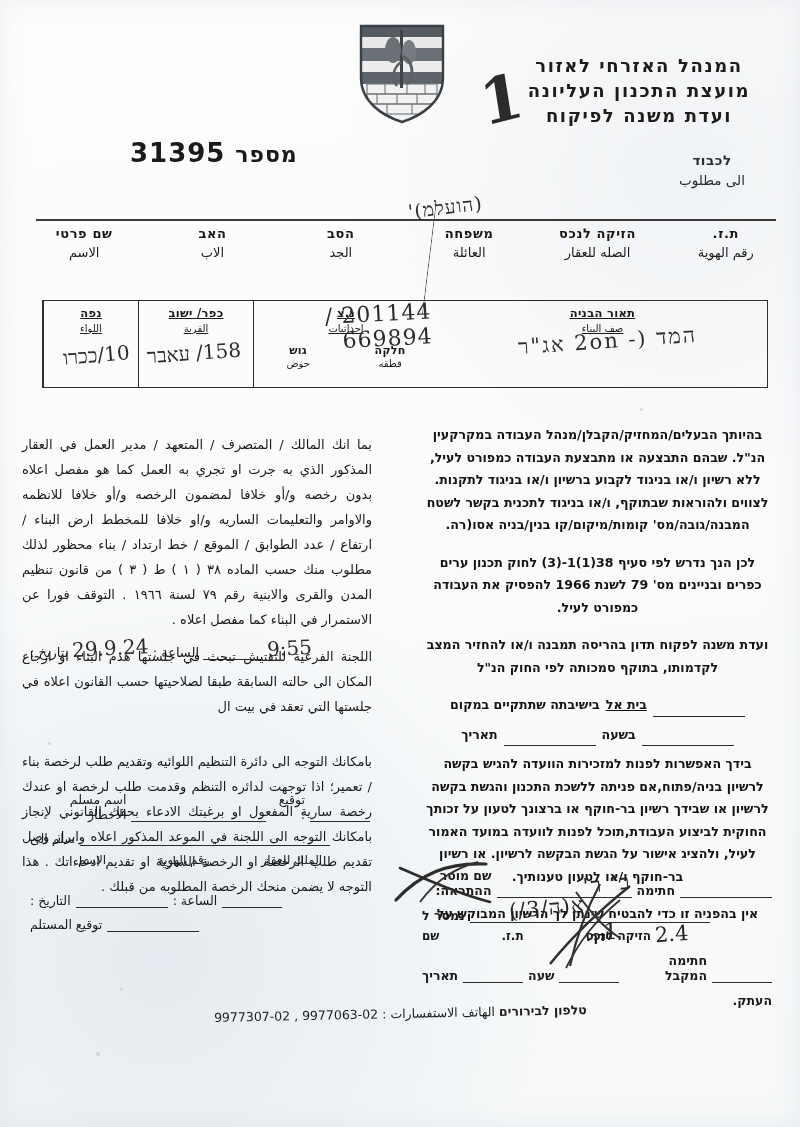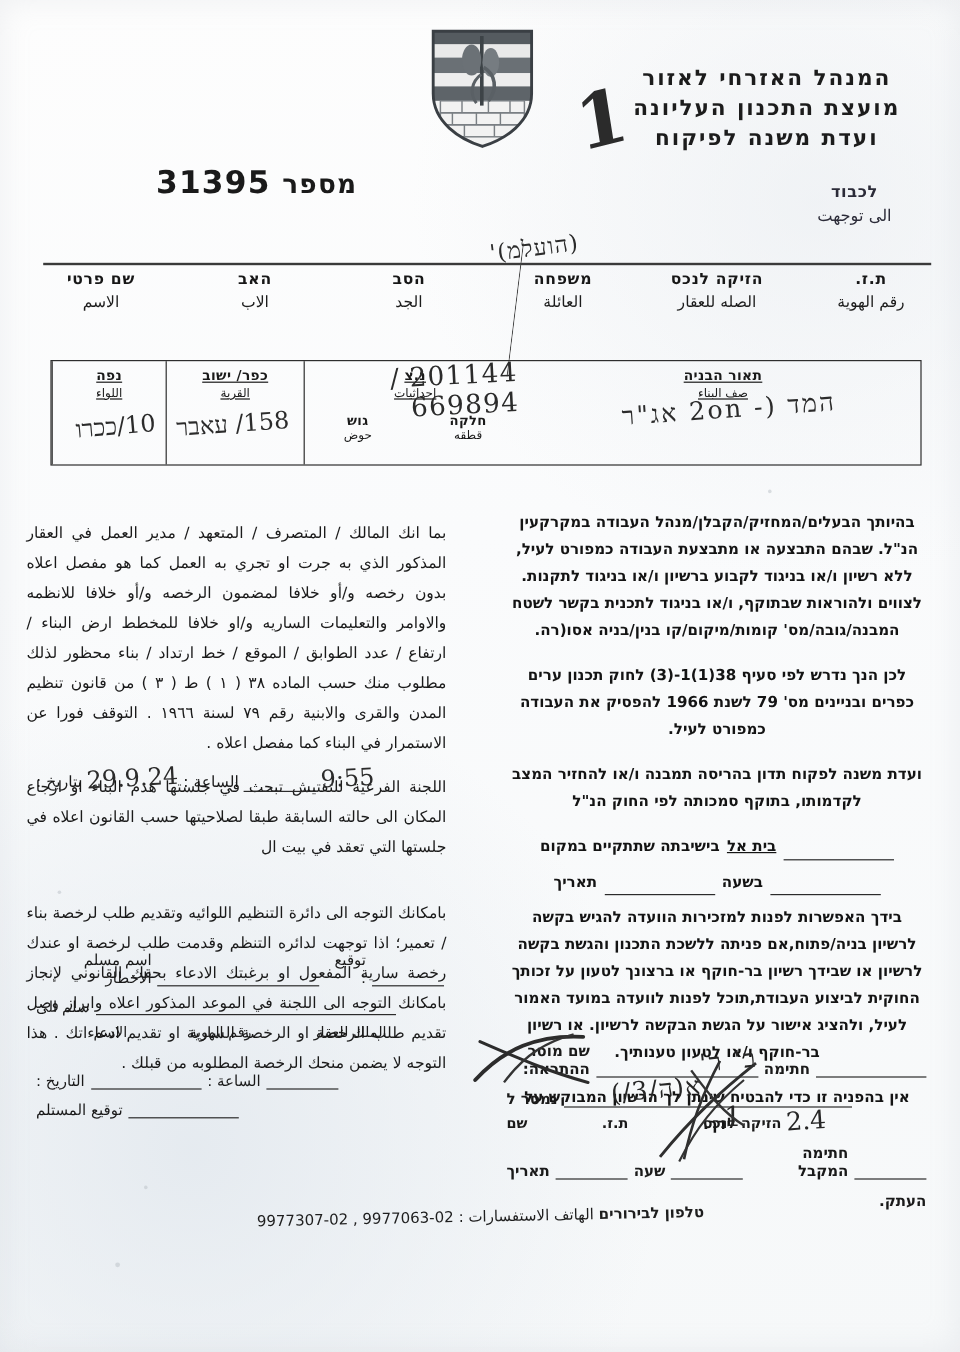--- a/index.html
+++ b/index.html
@@ -252,21 +252,21 @@
   </div>
 
 
   <div class="num-block">
     <span class="lbl">מספר</span>
     <span class="val">31395</span>
   </div>
 
   <div class="addr-block">
     <div class="addr-he">לכבוד</div>
-    <div class="addr-ar">الى توجهت</div>
+    <div class="addr-ar">الى مطلوب</div>
   </div>
 
   <div class="rule top"></div>
 
   <div class="hw-swoosh"></div>
   <div class="hw-top hw">(הועלמ)'</div>
 
   <div class="t1">
     <div class="col">
       <div class="he">שם פרטי</div>

